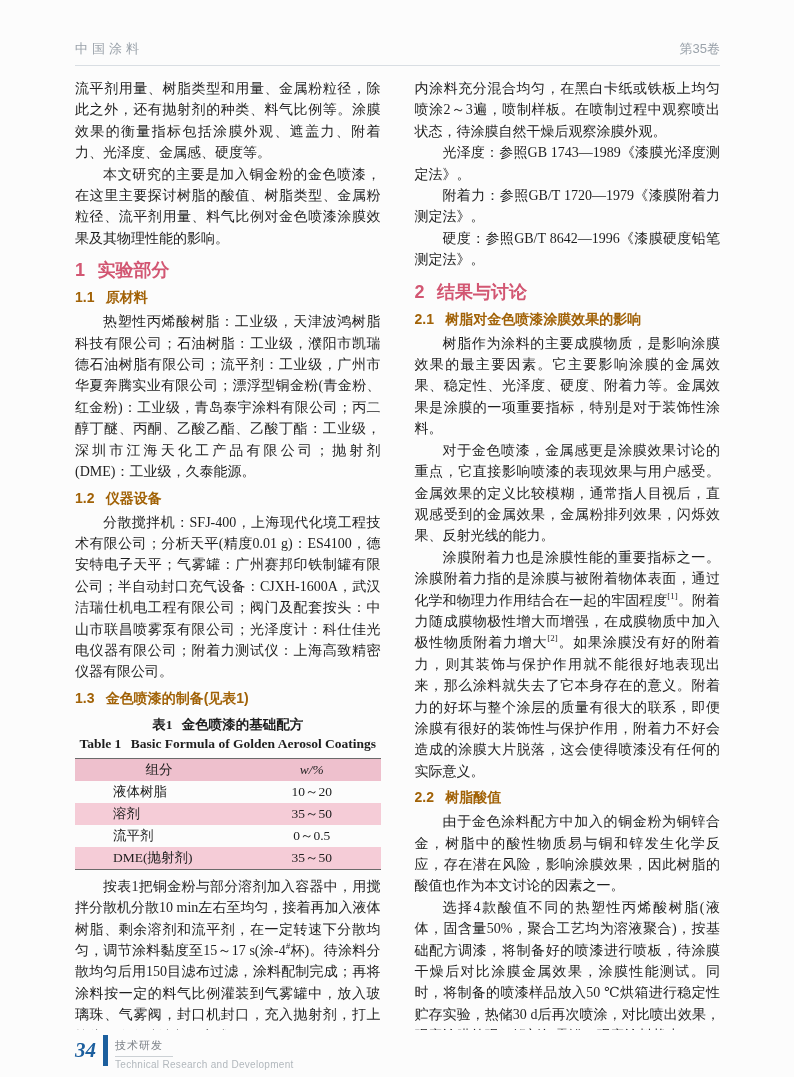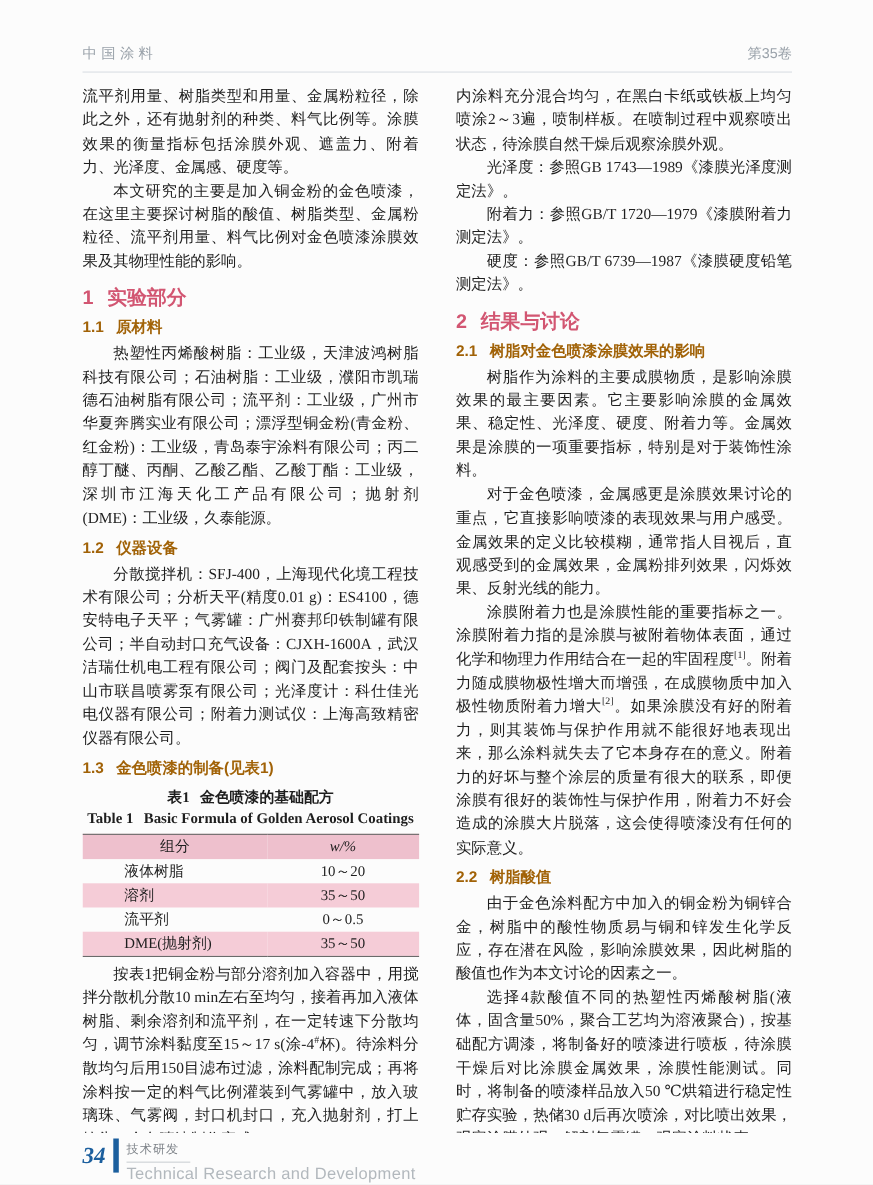--- a/index.html
+++ b/index.html
@@ -67,21 +67,21 @@
     line-height:30px;margin-right:7px;
   }
   .footer-bar{width:5px;height:31px;background:#1c5f9e;margin-right:7px;}
   .footer-sec-cn{
     font-family:"Liberation Sans","DejaVu Sans",sans-serif;
     font-size:11px;color:#7d8288;letter-spacing:1px;line-height:17px;
     border-bottom:1px solid #ccd1d5;padding:0 10px 2px 0;display:inline-block;
   }
   .footer-sec-en{
     font-family:"Liberation Sans","DejaVu Sans",sans-serif;
-    font-size:15px;color:#b2b8bd;letter-spacing:0.3px;margin-top:2px;
+    font-size:10px;color:#b2b8bd;letter-spacing:0.3px;margin-top:2px;
   }
 </style>
 </head>
 <body>
 
 <div class="page">
 
   <div class="page-header">
     <span class="journal-name">中国涂料</span>
     <span class="volume">第35卷</span>
@@ -145,21 +145,21 @@
       </table>
 
       <p class="indent"><span>按表1把铜金粉与部分溶剂加入容器中，用搅拌分散机分散10 min左右至均匀，接着再加入液体树脂、剩余溶剂和流平剂，在一定转速下分散均匀，调节涂料黏度至15～17 s(涂-4</span><sup>#</sup><span>杯)。待涂料分散均匀后用150目滤布过滤，涂料配制完成；再将涂料按一定的料气比例灌装到气雾罐中，放入玻璃珠、气雾阀，封口机封口，充入抛射剂，打上按头，金色喷漆制作完成。</span></p>
 
     </div>
 
     <div class="col">
       <p class="noindent">内涂料充分混合均匀，在黑白卡纸或铁板上均匀喷涂2～3遍，喷制样板。在喷制过程中观察喷出状态，待涂膜自然干燥后观察涂膜外观。</p>
       <p class="indent">光泽度：参照GB 1743—1989《漆膜光泽度测定法》。</p>
       <p class="indent">附着力：参照GB/T 1720—1979《漆膜附着力测定法》。</p>
-      <p class="indent">硬度：参照GB/T 6739—1987《漆膜硬度铅笔测定法》。</p>
+      <p class="indent">硬度：参照GB/T 8642—1996《漆膜硬度铅笔测定法》。</p>
 
       <div class="h1">
         <span class="hnum">2</span><span>结果与讨论</span>
       </div>
 
       <div class="h2">
         <span class="hnum">2.1</span><span>树脂对金色喷漆涂膜效果的影响</span>
       </div>
       <p class="indent">树脂作为涂料的主要成膜物质，是影响涂膜效果的最主要因素。它主要影响涂膜的金属效果、稳定性、光泽度、硬度、附着力等。金属效果是涂膜的一项重要指标，特别是对于装饰性涂料。</p>
       <p class="indent">对于金色喷漆，金属感更是涂膜效果讨论的重点，它直接影响喷漆的表现效果与用户感受。金属效果的定义比较模糊，通常指人目视后，直观感受到的金属效果，金属粉排列效果，闪烁效果、反射光线的能力。</p>

